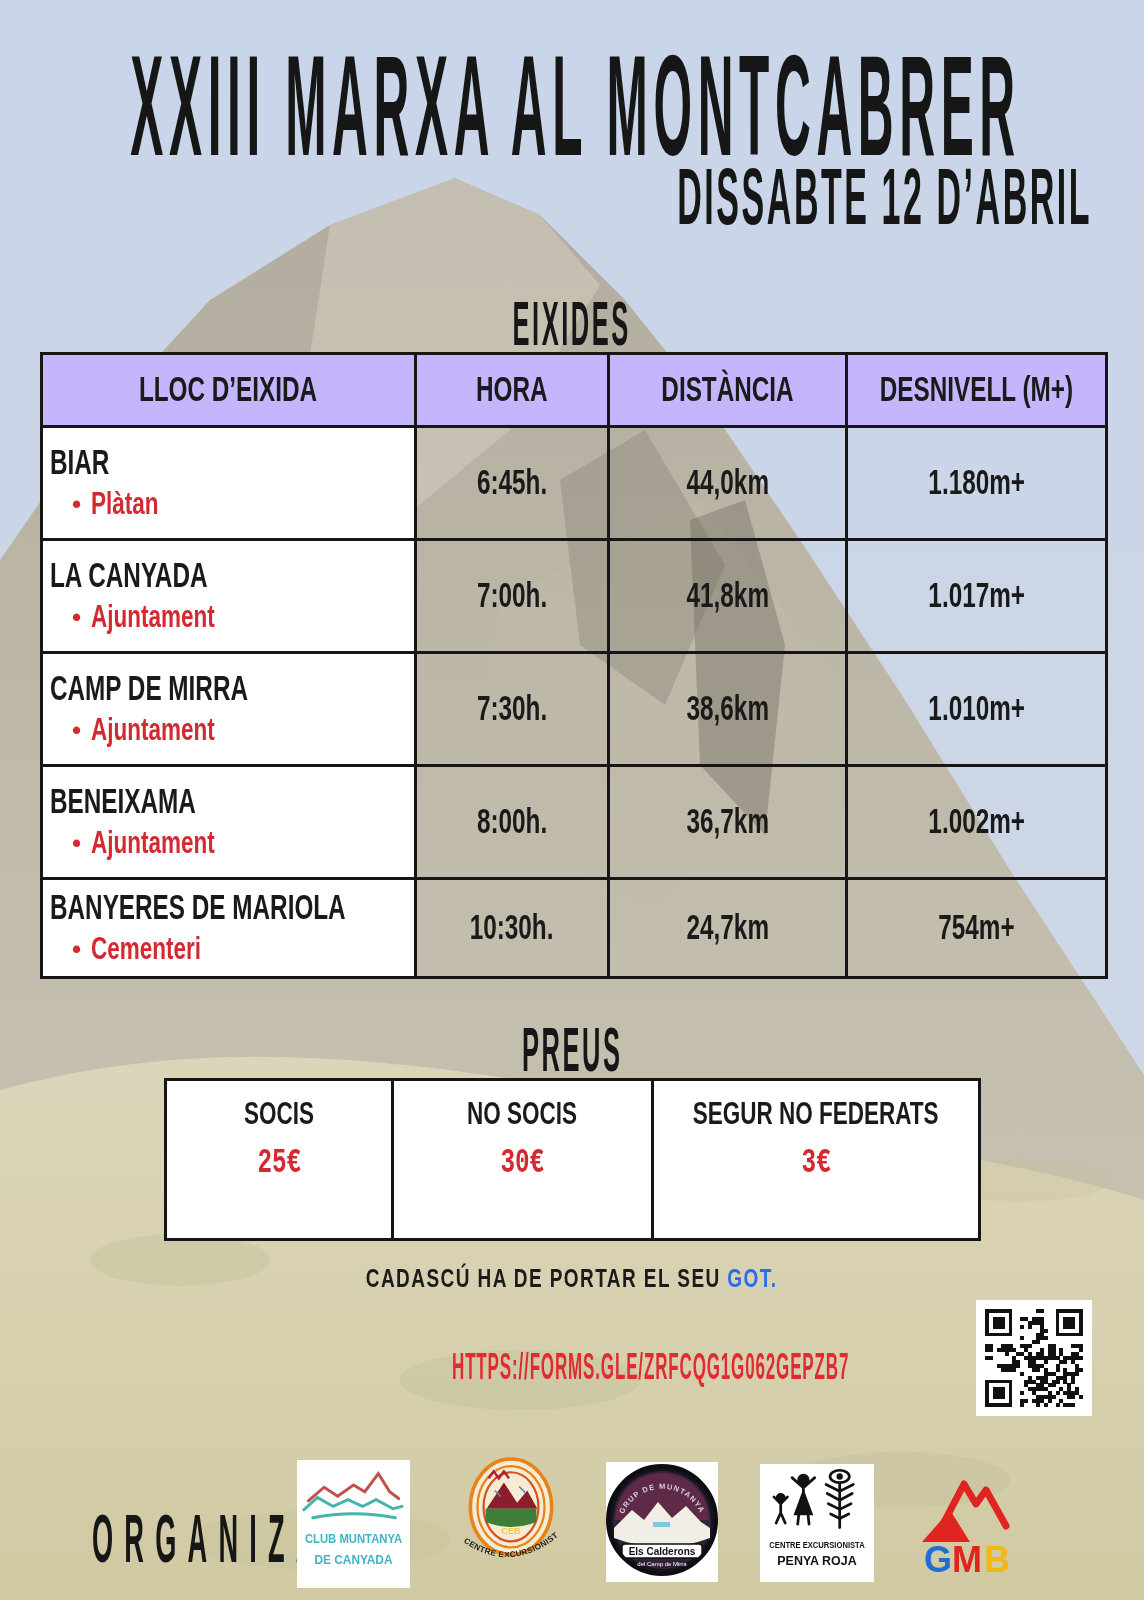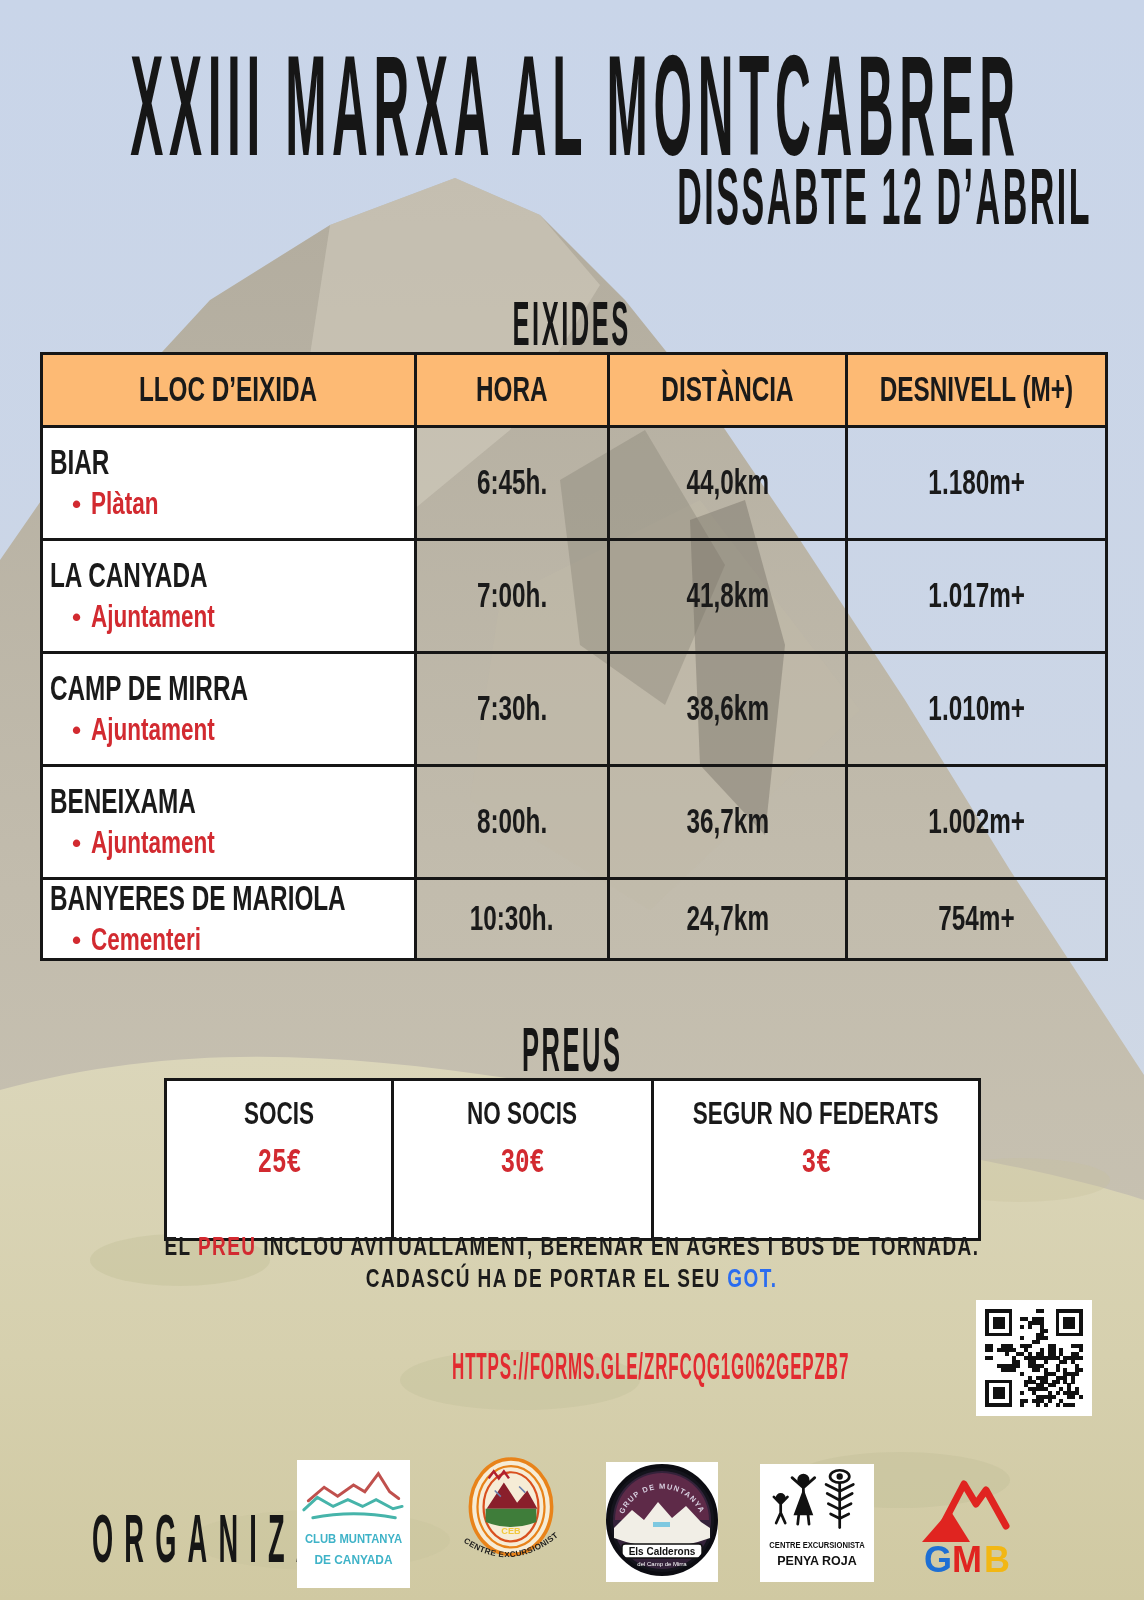--- a/index.html
+++ b/index.html
@@ -18,21 +18,21 @@
   .subtitle-wrap .tall{font-size:40px;letter-spacing:3px;transform:scale(0.85,2.00);transform-origin:top right;}
   .sec-head{left:0;right:0;text-align:center;}
   .sec-head .tall{font-size:30px;letter-spacing:3px;transform:scale(0.85,2.10);transform-origin:top center;}
 
   
   .bt{display:inline-block;font-weight:700;transform:scale(0.90,1.28);transform-origin:center;white-space:nowrap;}
 
   
   table.etable{border-collapse:collapse;table-layout:fixed;background:transparent;}
   .etable td,.etable th{border:3px solid #161616;padding:0;vertical-align:middle;}
-  .etable th{background:#fdba74;}
+  .etable th{background:#c4b5fd;}
   .etable td.c-place{background:#ffffff;text-align:left;}
   .etable td.c-val{background:transparent;text-align:center;}
   .etable th .bt{font-size:27px;}
   .place-wrap{display:flex;flex-direction:column;justify-content:center;gap:10px;padding-left:7px;}
   .place-name{font-size:27px;transform-origin:left center;}
   .place-detail{display:flex;align-items:center;gap:10px;padding-left:22px;color:#d22a30;}
   .place-detail .dot{font-size:26px;font-weight:700;line-height:1;}
   .place-detail .bt{font-size:25px;transform-origin:left center;color:#d22a30;}
   .c-val .bt{font-size:27px;}
 
@@ -175,21 +175,21 @@
         <div class="place-detail">
                 <span class="dot">•</span>
                 <span class="bt">Ajuntament</span>
               </div>
       </div>
           </td>
       <td class="c-val"><span class="bt">8:00h.</span></td>
       <td class="c-val"><span class="bt">36,7km</span></td>
       <td class="c-val"><span class="bt">1.002m+</span></td>
     </tr>
-    <tr style="height:81px">
+    <tr style="height:99px">
       <td class="c-place">
             <div class="place-wrap">
         <span class="bt place-name">BANYERES DE MARIOLA</span>
         <div class="place-detail">
                 <span class="dot">•</span>
                 <span class="bt">Cementeri</span>
               </div>
       </div>
           </td>
       <td class="c-val"><span class="bt">10:30h.</span></td>
@@ -220,23 +220,20 @@
         <span class="p-price"><span class="bt">30€</span></span>
       </td>
       <td>
         <span class="bt p-label">SEGUR NO FEDERATS</span>
         <span class="p-price"><span class="bt">3€</span></span>
       </td>
     </tr>
   </tbody>
     </table>
 
-  <div class="layer note-line" style="top:1232px;">
-    <span class="note-span"><span>EL </span><span class="note-red">PREU</span><span> INCLOU AVITUALLAMENT, BERENAR EN AGRES I BUS DE TORNADA.</span></span>
-  </div>
   <div class="layer note-line" style="top:1264px;">
     <span class="note-span"><span>CADASCÚ HA DE PORTAR EL SEU </span><span class="note-blue">GOT.</span></span>
   </div>
 
   <div class="layer signup-url-wrap">
     <span class="tall">HTTPS://FORMS.GLE/ZRFCQG1G062GEPZB7</span>
   </div>
 
   <div class="layer qr-box">
     <svg viewBox="0 0 25 25">

